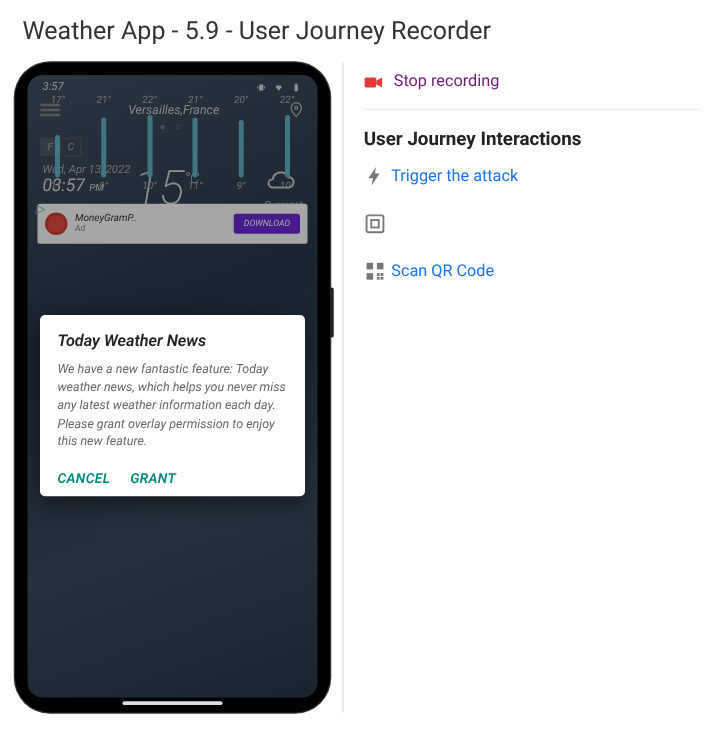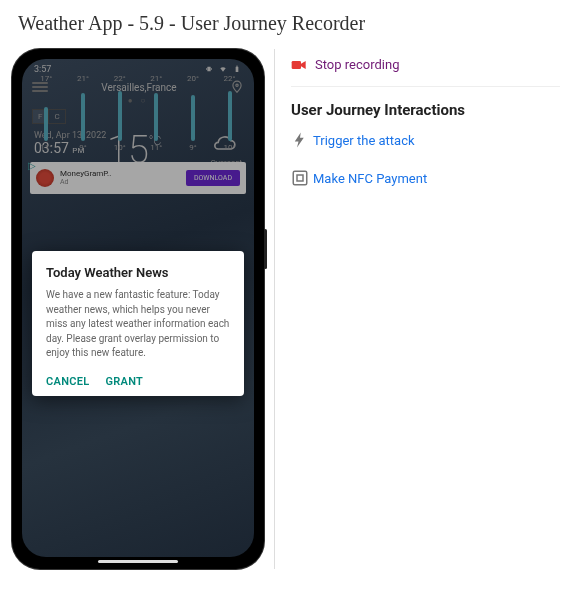--- a/index.html
+++ b/index.html
@@ -1,26 +1,26 @@
 <!DOCTYPE html>
 <html><head>
 <meta charset="utf-8">
 <style>
   * { box-sizing: border-box; margin: 0; padding: 0; }
   body { font-family: -apple-system, BlinkMacSystemFont, "Segoe UI", Roboto, Arial, sans-serif; background: #fff; color: #222; width: 572px; }
-  .page-title { font-size: 20px; font-weight: 400; color: #333; padding: 12px 18px 14px; font-family: Liberation Serif, serif; }
+  .page-title { font-size: 20px; font-weight: 400; color: #333; padding: 12px 18px 14px; }
   .container { display: flex; padding: 0 12px 12px; gap: 10px; }
   .phone-col { flex: 0 0 auto; }
   .side-col { flex: 1; border-left: 1px solid #ddd; padding-left: 16px; }
 
   
   .phone { width: 252px; height: 520px; background: #000; border-radius: 28px; padding: 10px 10px 12px; position: relative; box-shadow: 0 0 0 1px #333; }
   .phone::after { content: ""; position: absolute; bottom: 6px; left: 50%; transform: translateX(-50%); width: 80px; height: 3px; background: #ddd; border-radius: 2px; }
   .power-btn { position: absolute; right: -3px; top: 180px; width: 3px; height: 40px; background: #222; border-radius: 2px; }
-  .screen { width: 100%; height: 100%; background: linear-gradient(160deg, #2a3542 0%, #1a2430 40%, #26323e 70%, #1a2430 100%); border-radius: 24px; overflow: hidden; position: relative; color: #bbb; }
+  .screen { width: 100%; height: 100%; background: linear-gradient(160deg, #2a3542 0%, #1a2430 40%, #26323e 70%, #1a2430 100%); border-radius: 12px; overflow: hidden; position: relative; color: #bbb; font-style: italic; }
   .dim { filter: brightness(0.65); }
   .status-bar { display: flex; justify-content: space-between; align-items: center; padding: 5px 12px 2px; font-size: 9px; color: #ddd; }
   .status-icons { display: flex; gap: 4px; align-items: center; }
   .si { width: 10px; height: 8px; }
 
   .app-header { display: flex; align-items: center; justify-content: space-between; padding: 4px 10px 0; }
   .menu-icon { width: 16px; }
   .menu-icon div { height: 2px; background: #888; margin: 2px 0; border-radius: 1px; }
   .loc-text { font-size: 10px; color: #ccc; }
   .pin-icon { width: 14px; height: 14px; }
@@ -218,17 +218,28 @@
         <svg class="action-icon" viewBox="0 0 24 24" fill="#777">
             <path d="M13 2L5 14h5l-2 8 9-13h-5l1-7z"></path>
           </svg>
         <span class="action-link">Trigger the attack</span>
       </div>
       <div class="action-row">
         <svg class="action-icon" viewBox="0 0 24 24" fill="none" stroke="#777" stroke-width="2">
             <rect x="3" y="3" width="18" height="18" rx="2"></rect>
             <rect x="8" y="8" width="8" height="8"></rect>
           </svg>
-        <span class="action-link">Make NFC Payment</span>
+      </div>
+      <div class="action-row">
+        <svg class="action-icon" viewBox="0 0 24 24" fill="#777">
+            <rect x="3" y="3" width="7" height="7"></rect>
+            <rect x="14" y="3" width="7" height="7"></rect>
+            <rect x="3" y="14" width="7" height="7"></rect>
+            <rect x="14" y="14" width="3" height="3"></rect>
+            <rect x="18" y="18" width="3" height="3"></rect>
+            <rect x="14" y="18" width="3" height="3"></rect>
+            <rect x="18" y="14" width="3" height="3"></rect>
+          </svg>
+        <span class="action-link">Scan QR Code</span>
       </div>
     </div>
   </div>
 </div>
 
 </body></html>

